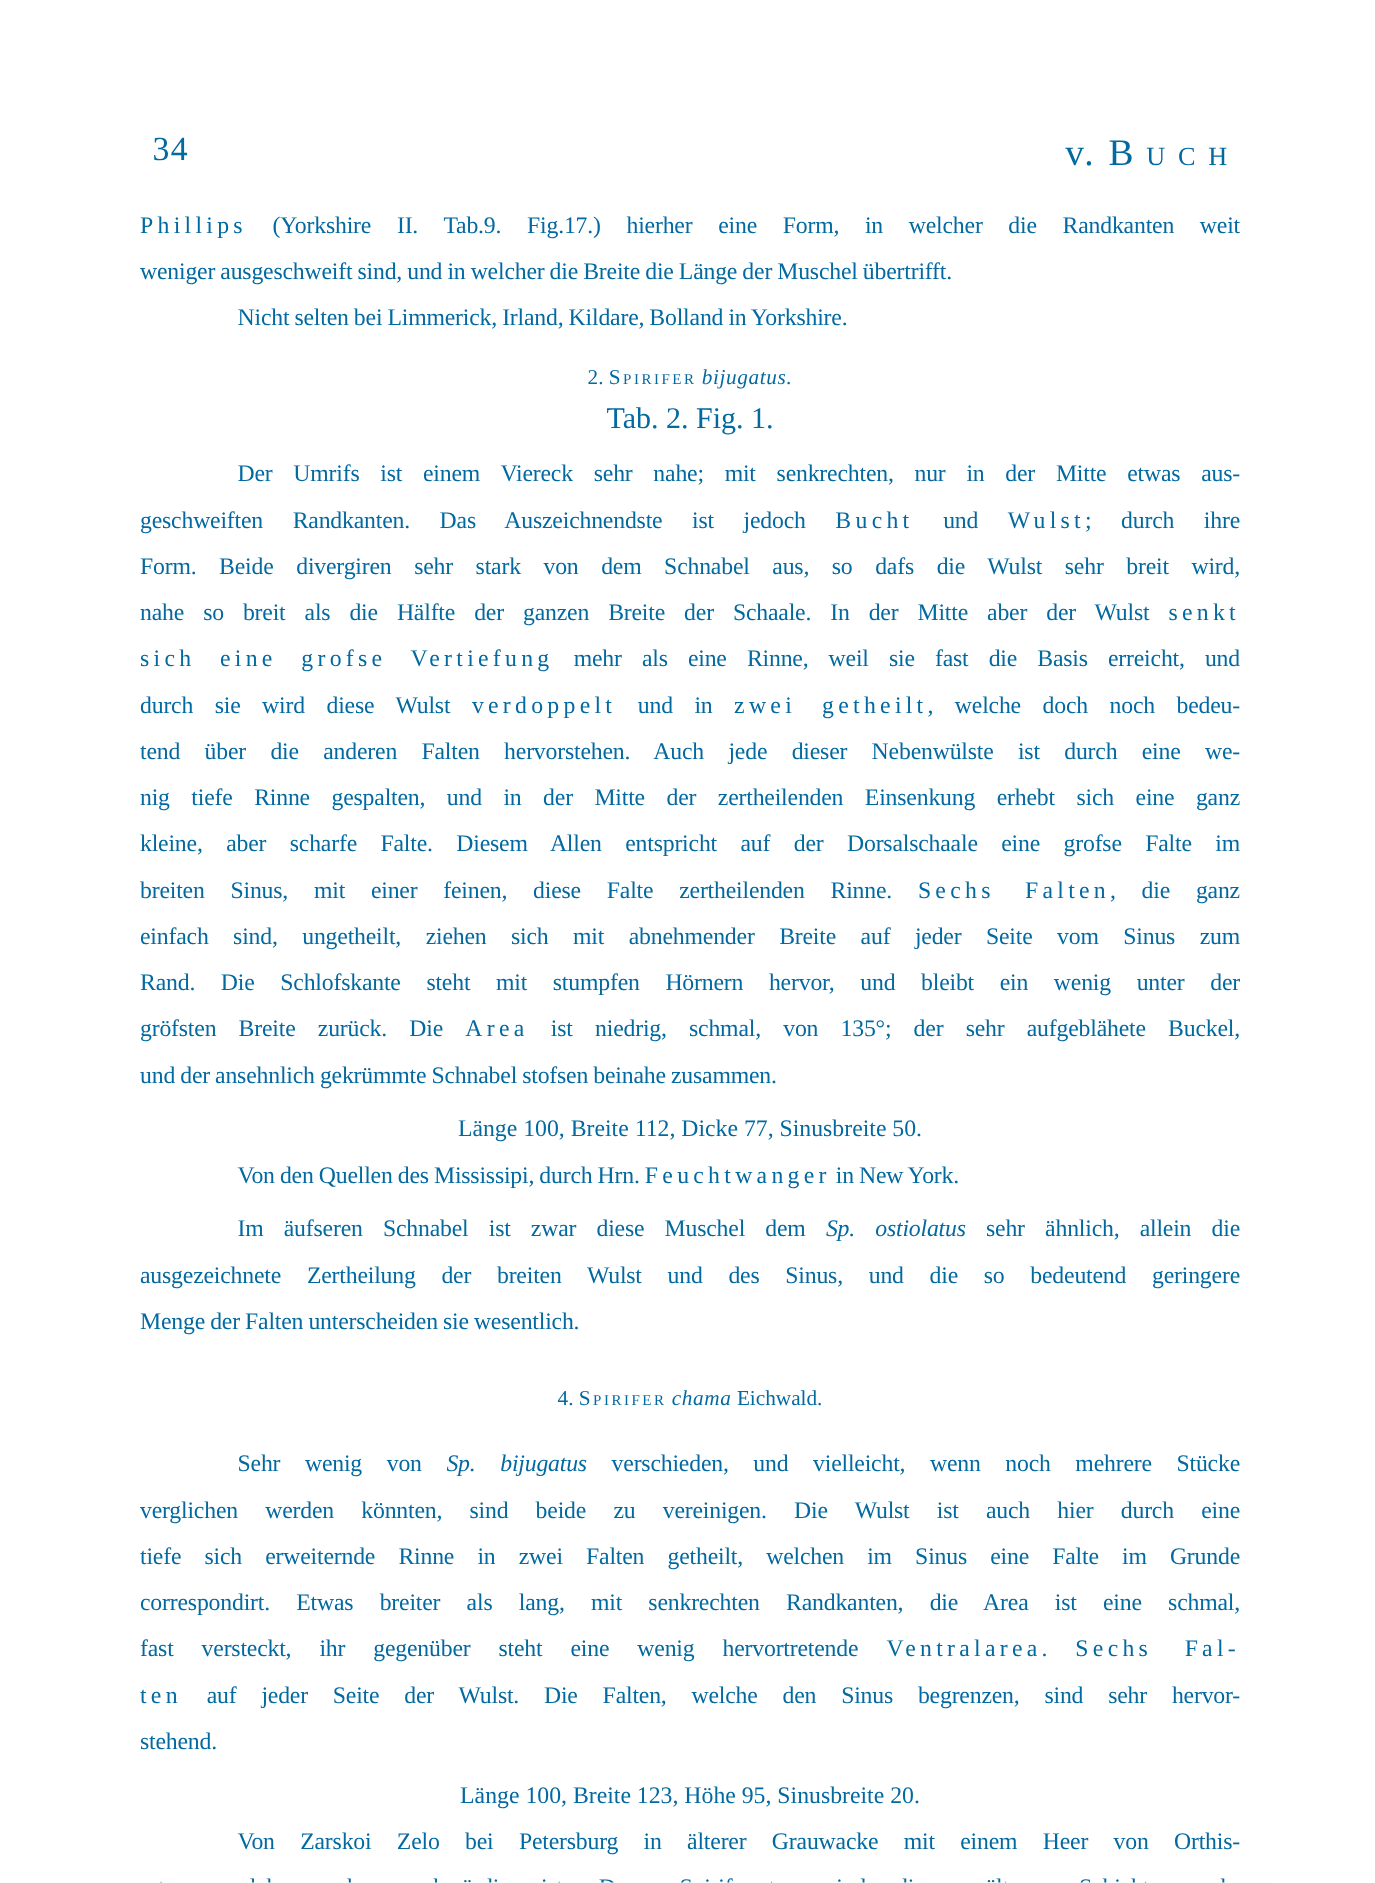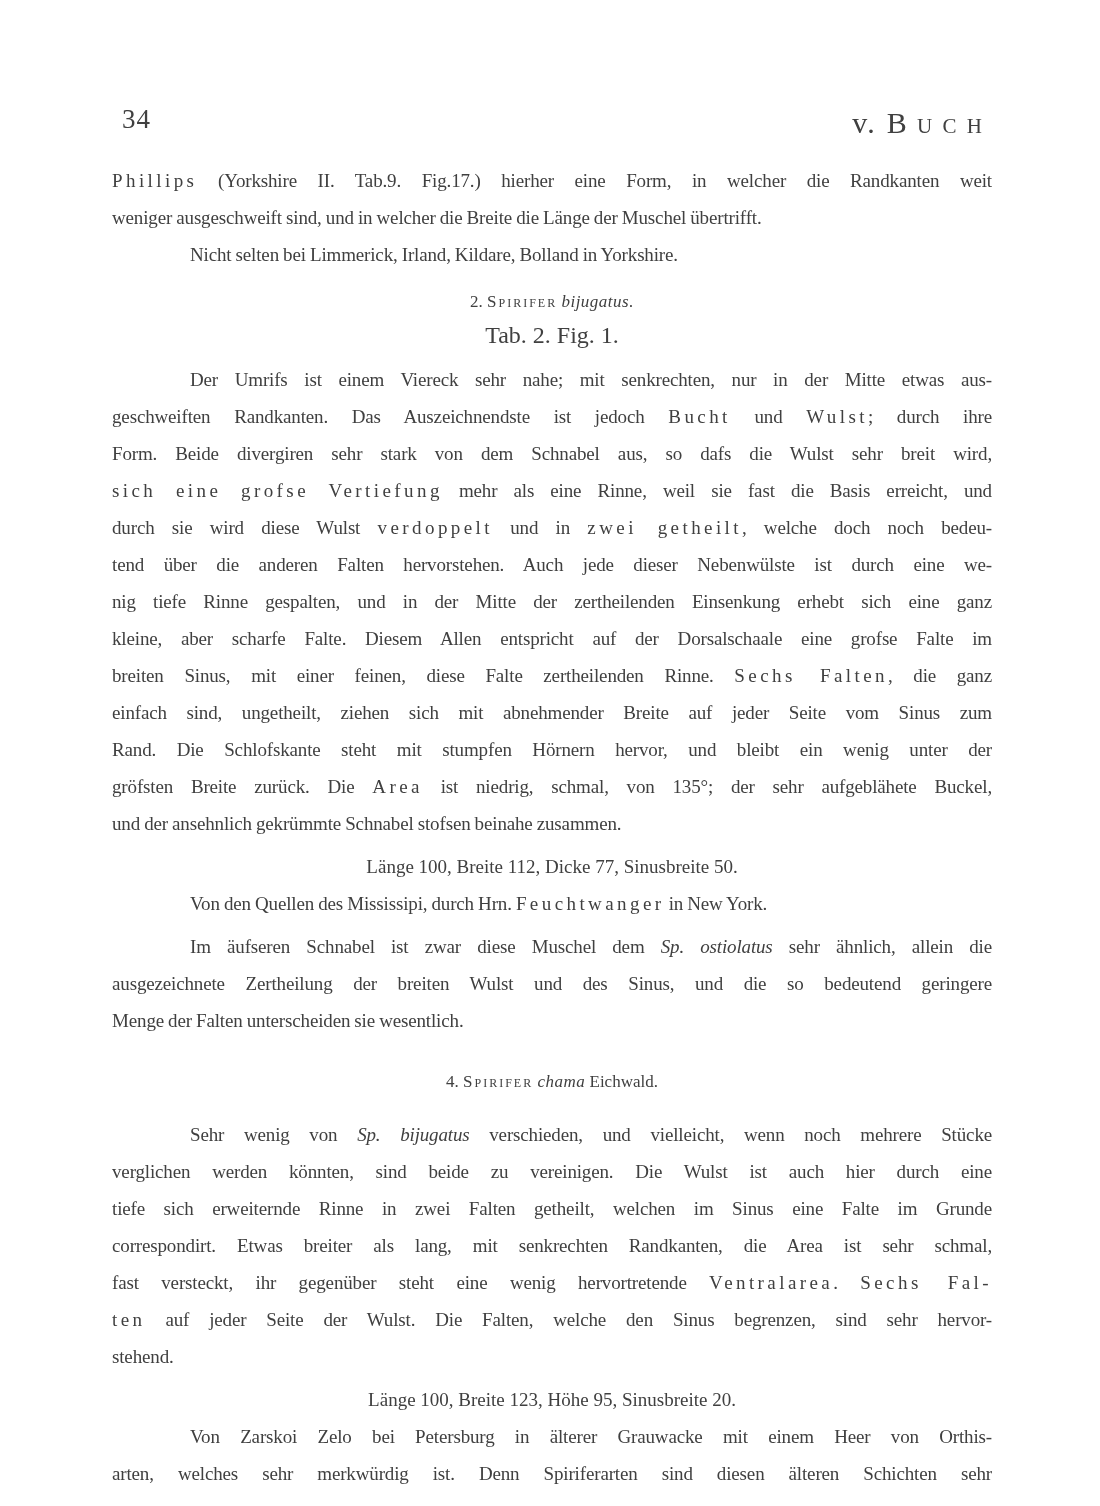--- a/index.html
+++ b/index.html
@@ -8,21 +8,21 @@
     width: 1100px;
     background: #f2f2f0;
     font-family: "Liberation Serif", "DejaVu Serif", serif;
   }
   .sheet {
     position: relative;
     width: 1100px;
     height: 1506px;
     box-sizing: border-box;
     background: #ffffff;
-    color: #404040;
+    color: #0369a1;
     padding: 104px 108px 0 112px;
     overflow: hidden;
   }
   
   .page-head {
     position: relative;
     height: 34px;
     margin-bottom: 24px;
   }
   .folio {
@@ -99,20 +99,21 @@
         <div class="line just"><span class="sperr">Phillips</span><span> (Yorkshire II. Tab.9. Fig.17.) hierher eine Form, in welcher die Randkanten weit</span></div>
         <div class="line"><span>weniger ausgeschweift sind, und in welcher die Breite die Länge der Muschel übertrifft.</span></div>
         <div class="line indent"><span>Nicht selten bei Limmerick, Irland, Kildare, Bolland in Yorkshire.</span></div>
       </div>
       <div class="heading"><span>2. </span><span class="sc">Spirifer</span><span> </span><span class="i">bijugatus.</span></div>
       <div class="subheading"><span>Tab. 2. Fig. 1.</span></div>
       <div class="para">
         <div class="line just indent"><span>Der Umrifs ist einem Viereck sehr nahe; mit senkrechten, nur in der Mitte etwas aus-</span></div>
         <div class="line just"><span>geschweiften Randkanten. Das Auszeichnendste ist jedoch </span><span class="sperr">Bucht</span><span> und </span><span class="sperr">Wulst</span><span>; durch ihre</span></div>
         <div class="line just"><span>Form. Beide divergiren sehr stark von dem Schnabel aus, so dafs die Wulst sehr breit wird,</span></div>
+        <div class="line just"><span>nahe so breit als die Hälfte der ganzen Breite der Schaale. In der Mitte aber der Wulst </span><span class="sperr">senkt</span></div>
         <div class="line just"><span class="sperr">sich eine grofse Vertiefung</span><span> mehr als eine Rinne, weil sie fast die Basis erreicht, und</span></div>
         <div class="line just"><span>durch sie wird diese Wulst </span><span class="sperr">verdoppelt</span><span> und in </span><span class="sperr">zwei getheilt</span><span>, welche doch noch bedeu-</span></div>
         <div class="line just"><span>tend über die anderen Falten hervorstehen. Auch jede dieser Nebenwülste ist durch eine we-</span></div>
         <div class="line just"><span>nig tiefe Rinne gespalten, und in der Mitte der zertheilenden Einsenkung erhebt sich eine ganz</span></div>
         <div class="line just"><span>kleine, aber scharfe Falte. Diesem Allen entspricht auf der Dorsalschaale eine grofse Falte im</span></div>
         <div class="line just"><span>breiten Sinus, mit einer feinen, diese Falte zertheilenden Rinne. </span><span class="sperr">Sechs Falten</span><span>, die ganz</span></div>
         <div class="line just"><span>einfach sind, ungetheilt, ziehen sich mit abnehmender Breite auf jeder Seite vom Sinus zum</span></div>
         <div class="line just"><span>Rand. Die Schlofskante steht mit stumpfen Hörnern hervor, und bleibt ein wenig unter der</span></div>
         <div class="line just"><span>gröfsten Breite zurück. Die </span><span class="sperr">Area</span><span> ist niedrig, schmal, von 135°; der sehr aufgeblähete Buckel,</span></div>
         <div class="line"><span>und der ansehnlich gekrümmte Schnabel stofsen beinahe zusammen.</span></div>
@@ -124,21 +125,21 @@
       <div class="para">
         <div class="line just indent"><span>Im äufseren Schnabel ist zwar diese Muschel dem </span><span class="i">Sp. ostiolatus</span><span> sehr ähnlich, allein die</span></div>
         <div class="line just"><span>ausgezeichnete Zertheilung der breiten Wulst und des Sinus, und die so bedeutend geringere</span></div>
         <div class="line"><span>Menge der Falten unterscheiden sie wesentlich.</span></div>
       </div>
       <div class="heading spaced"><span>4. </span><span class="sc">Spirifer</span><span> </span><span class="i">chama</span><span> Eichwald.</span></div>
       <div class="para">
         <div class="line just indent"><span>Sehr wenig von </span><span class="i">Sp. bijugatus</span><span> verschieden, und vielleicht, wenn noch mehrere Stücke</span></div>
         <div class="line just"><span>verglichen werden könnten, sind beide zu vereinigen. Die Wulst ist auch hier durch eine</span></div>
         <div class="line just"><span>tiefe sich erweiternde Rinne in zwei Falten getheilt, welchen im Sinus eine Falte im Grunde</span></div>
-        <div class="line just"><span>correspondirt. Etwas breiter als lang, mit senkrechten Randkanten, die Area ist sehr schmal,</span></div>
+        <div class="line just"><span>correspondirt. Etwas breiter als lang, mit senkrechten Randkanten, die Area ist eine schmal,</span></div>
         <div class="line just"><span>fast versteckt, ihr gegenüber steht eine wenig hervortretende </span><span class="sperr">Ventralarea</span><span>. </span><span class="sperr">Sechs Fal-</span></div>
         <div class="line just"><span class="sperr">ten</span><span> auf jeder Seite der Wulst. Die Falten, welche den Sinus begrenzen, sind sehr hervor-</span></div>
         <div class="line"><span>stehend.</span></div>
       </div>
       <div class="centerline"><span>Länge 100, Breite 123, Höhe 95, Sinusbreite 20.</span></div>
       <div class="para">
         <div class="line just indent"><span>Von Zarskoi Zelo bei Petersburg in älterer Grauwacke mit einem Heer von Orthis-</span></div>
         <div class="line just"><span>arten, welches sehr merkwürdig ist. Denn Spiriferarten sind diesen älteren Schichten sehr</span></div>
       </div>
     </main>

